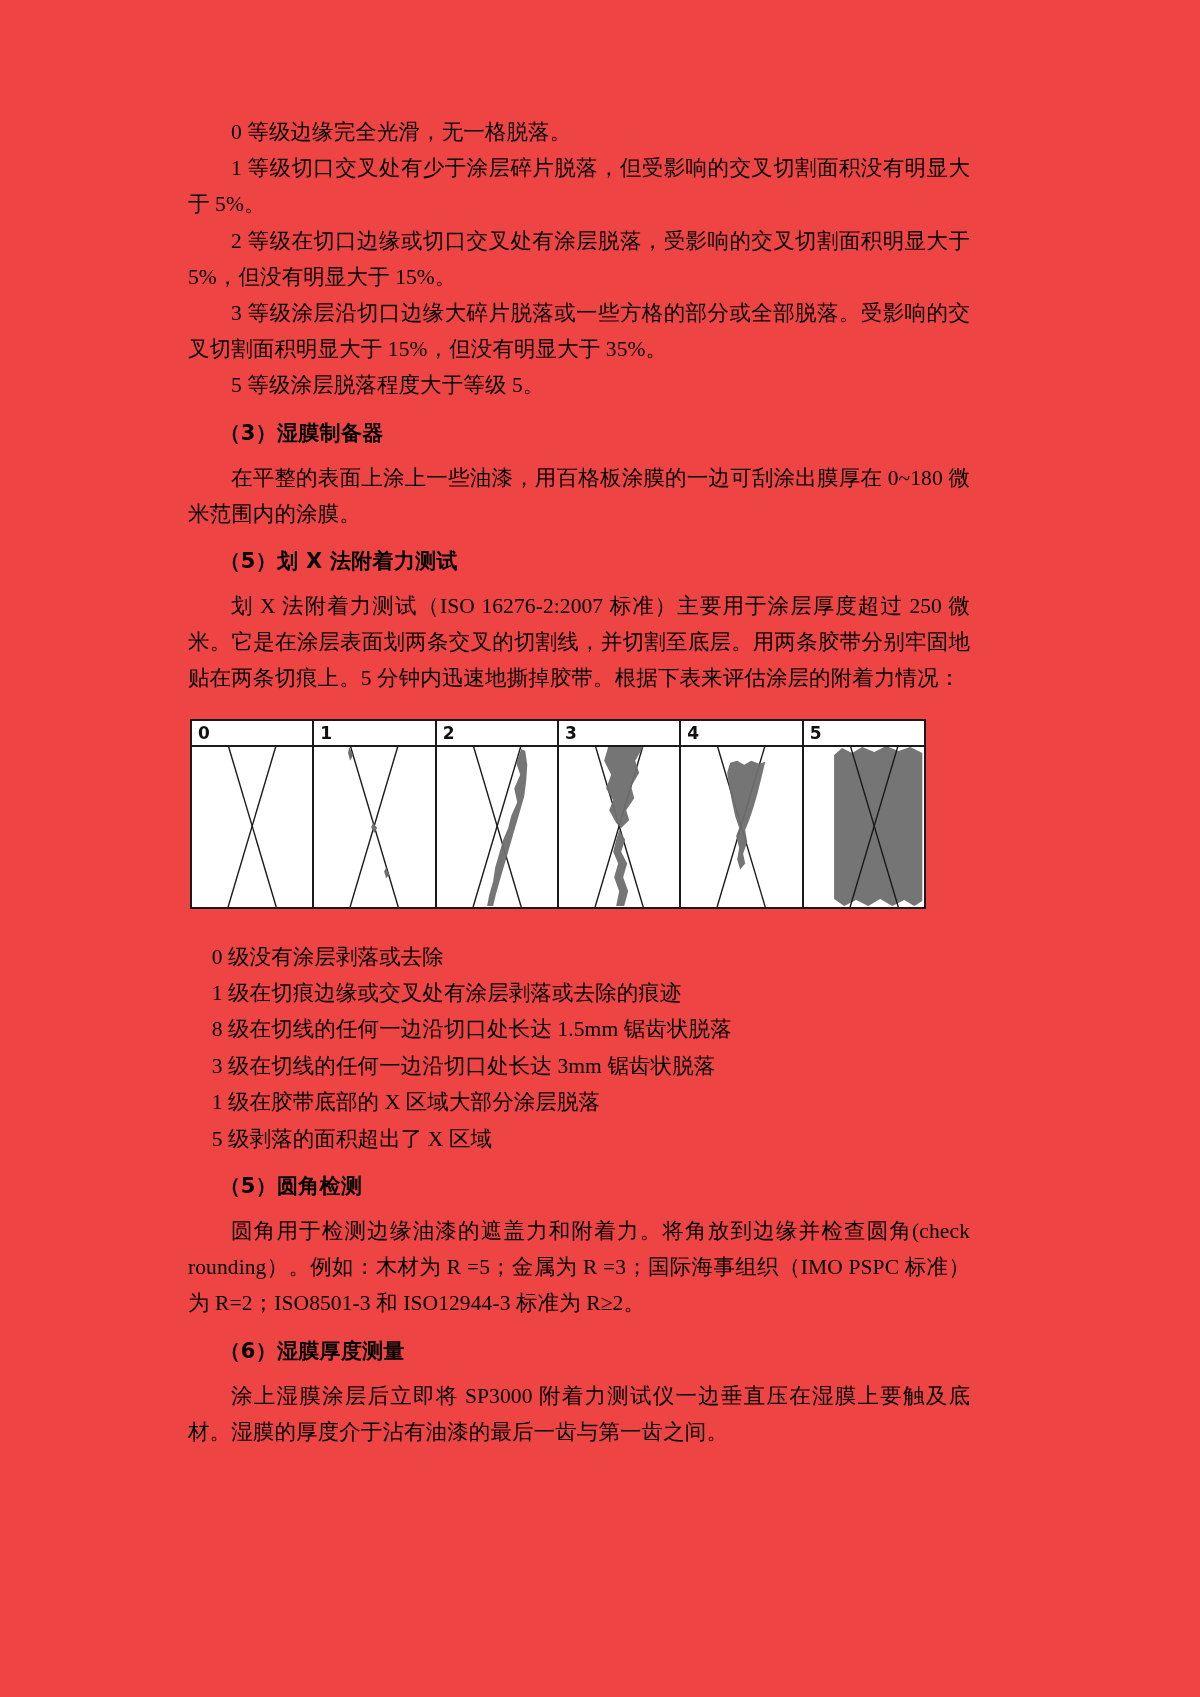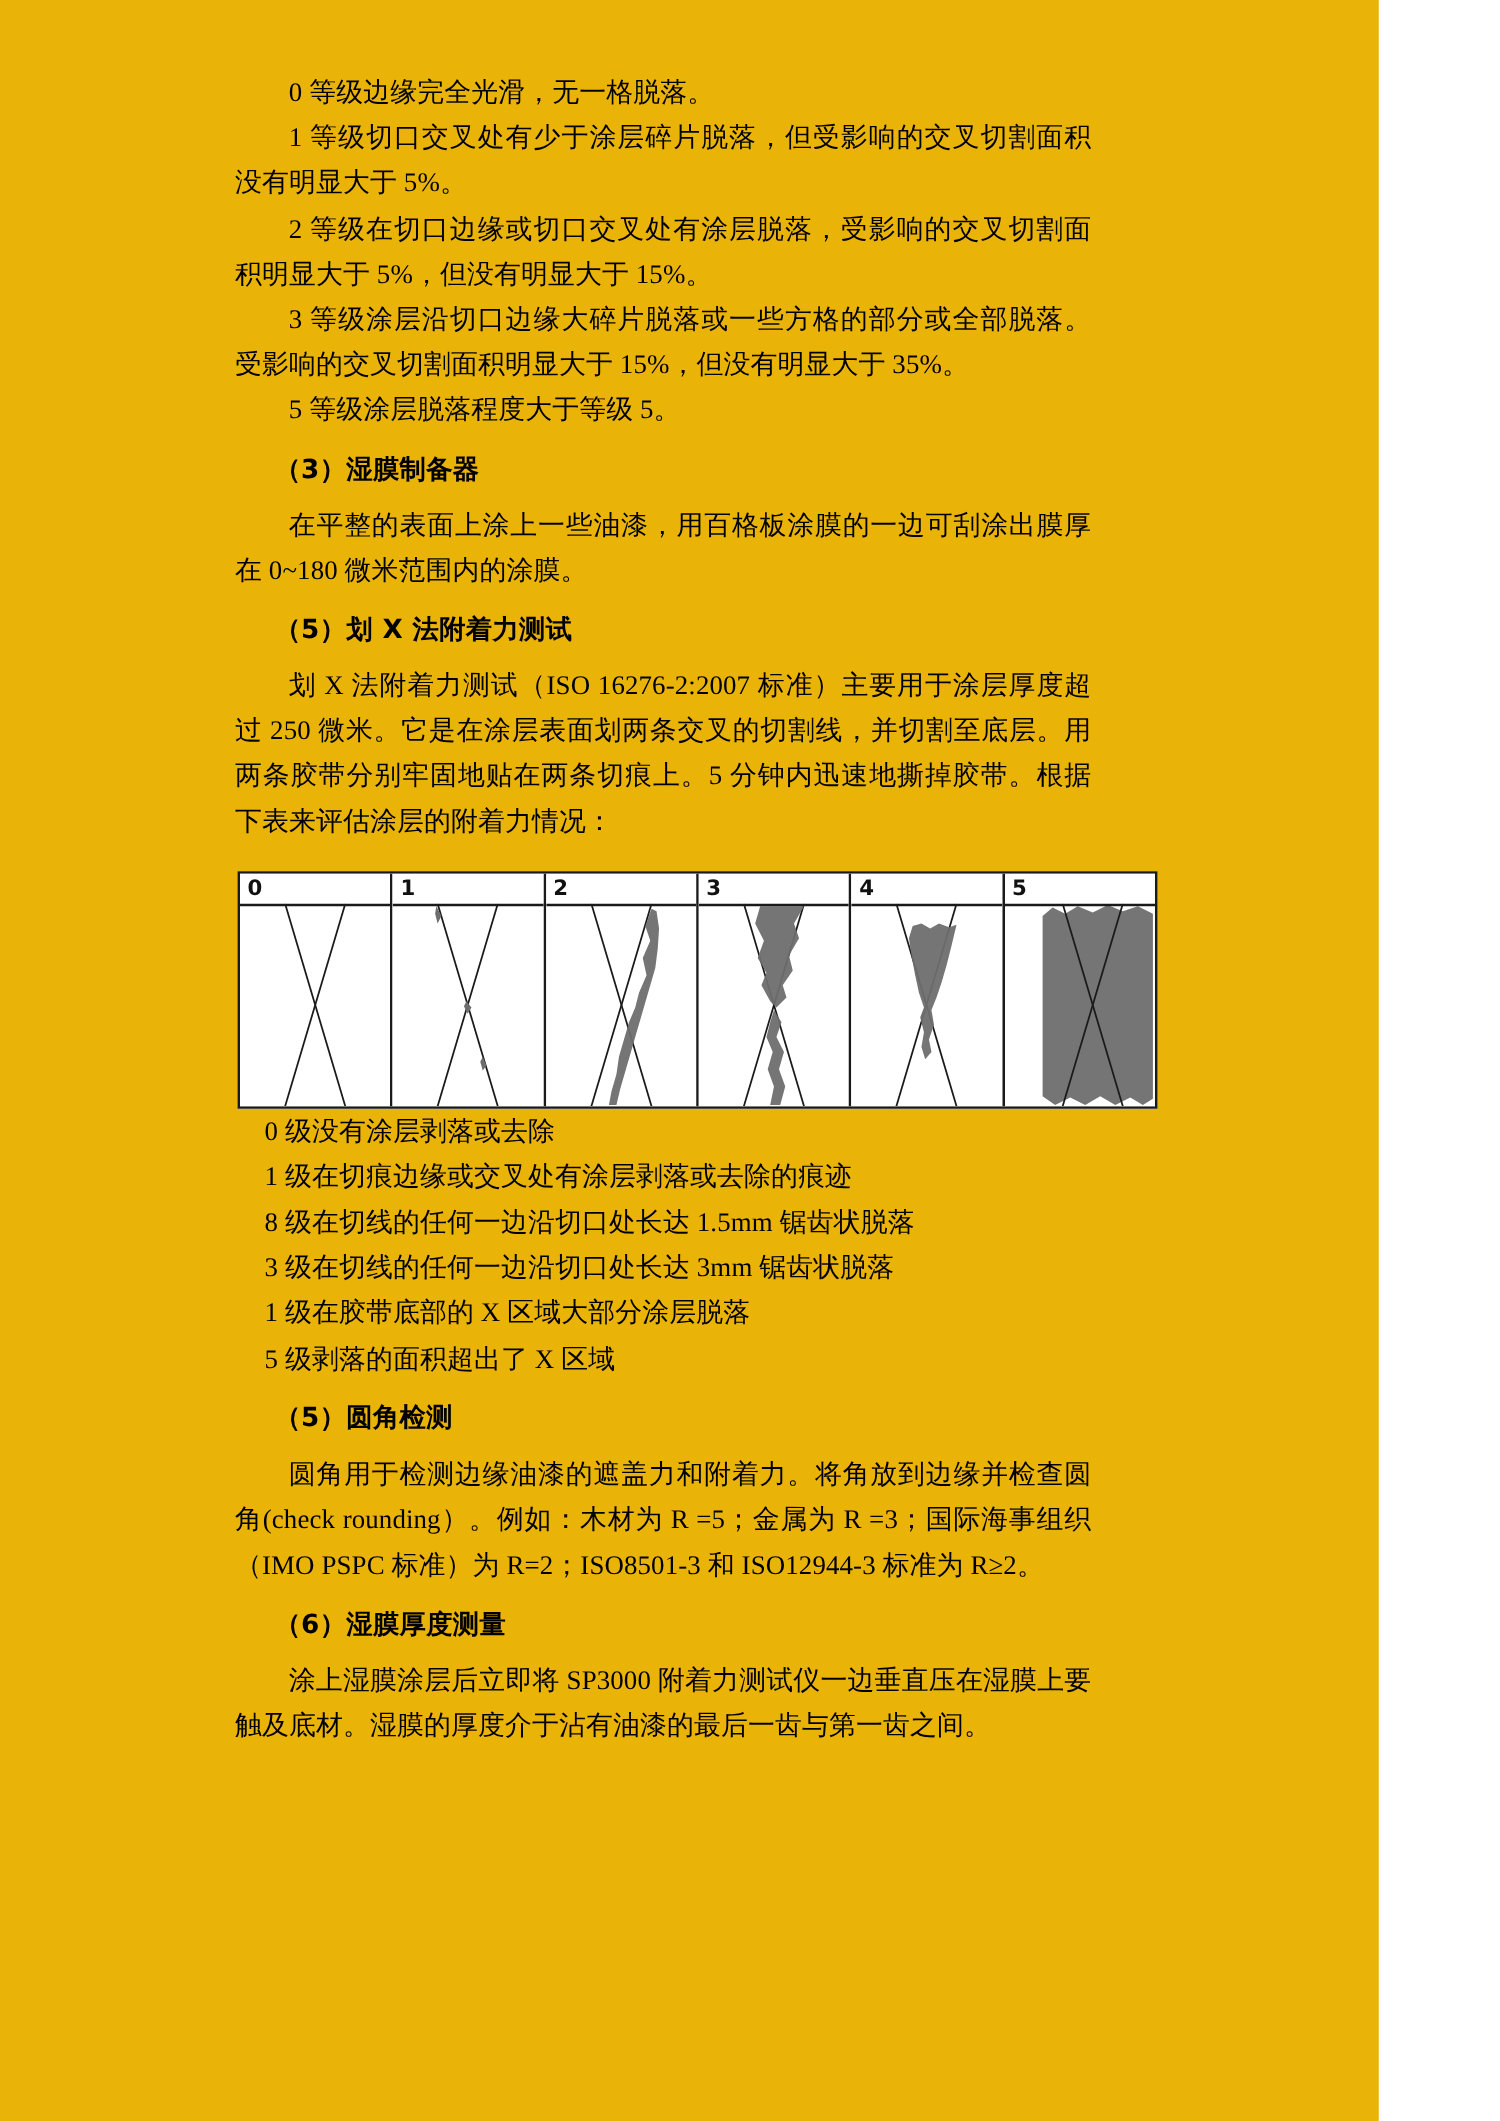--- a/index.html
+++ b/index.html
@@ -9,25 +9,25 @@
   }
   body {
     width: 1200px;
     height: 1697px;
     font-family: "Liberation Serif", "DejaVu Serif", serif;
     color: #000000;
     overflow: hidden;
   }
   .page {
     position: relative;
-    width: 1103px;
+    width: 1200px;
     height: 1697px;
-    background: #eab308;
-    box-sizing: border-box;
-    padding: 56px 230px 0 188px;
+    background: #ef4444;
+    box-sizing: border-box;
+    padding: 114px 230px 0 188px;
   }
   .body-text {
     font-size: 21.5px;
     line-height: 36.2px;
     text-align: justify;
     text-justify: inter-ideograph;
     letter-spacing: 0.1px;
   }
   p {
     margin: 0;
@@ -109,21 +109,21 @@
     font-family: "DejaVu Sans", "Liberation Sans", sans-serif;
     font-style: italic;
     font-weight: bold;
     font-size: 20px;
     line-height: 34px;
     padding-top: 4px;
     padding-right: 6px;
     box-sizing: border-box;
     letter-spacing: 0.2px;
   }
-  .after-figure { margin-top: 0; }
+  .after-figure { margin-top: 30px; }
 </style>
 </head>
 <body>
 
 <div class="page">
 
   <div>
     <p class="body-text indent">0 等级边缘完全光滑，无一格脱落。</p>
     <p class="body-text indent">1 等级切口交叉处有少于涂层碎片脱落，但受影响的交叉切割面积没有明显大于 5%。</p>
     <p class="body-text indent">2 等级在切口边缘或切口交叉处有涂层脱落，受影响的交叉切割面积明显大于 5%，但没有明显大于 15%。</p>

